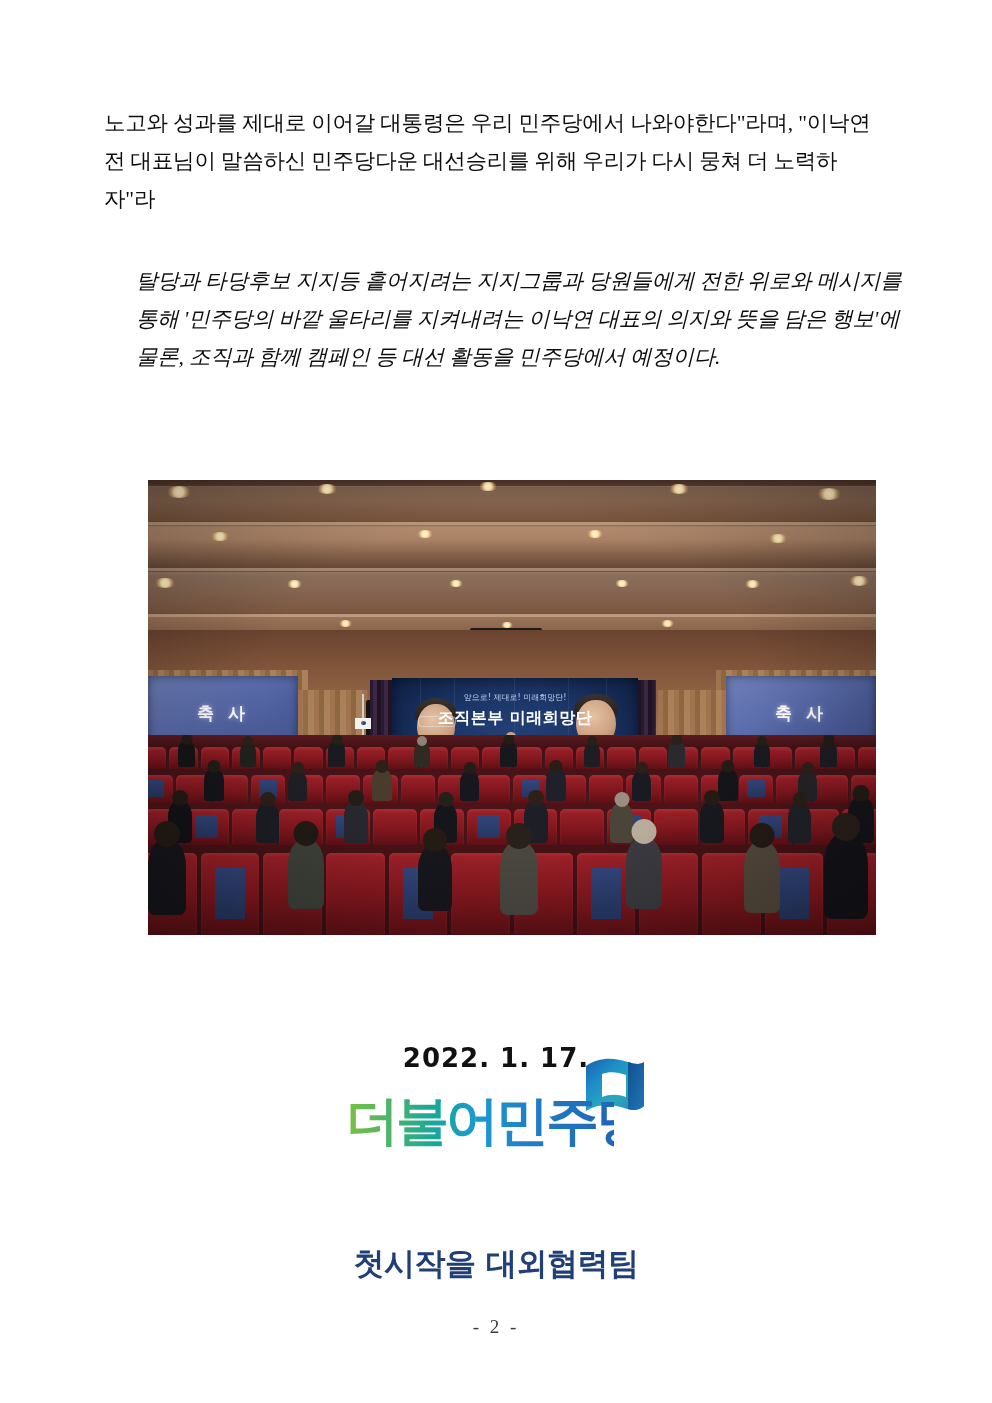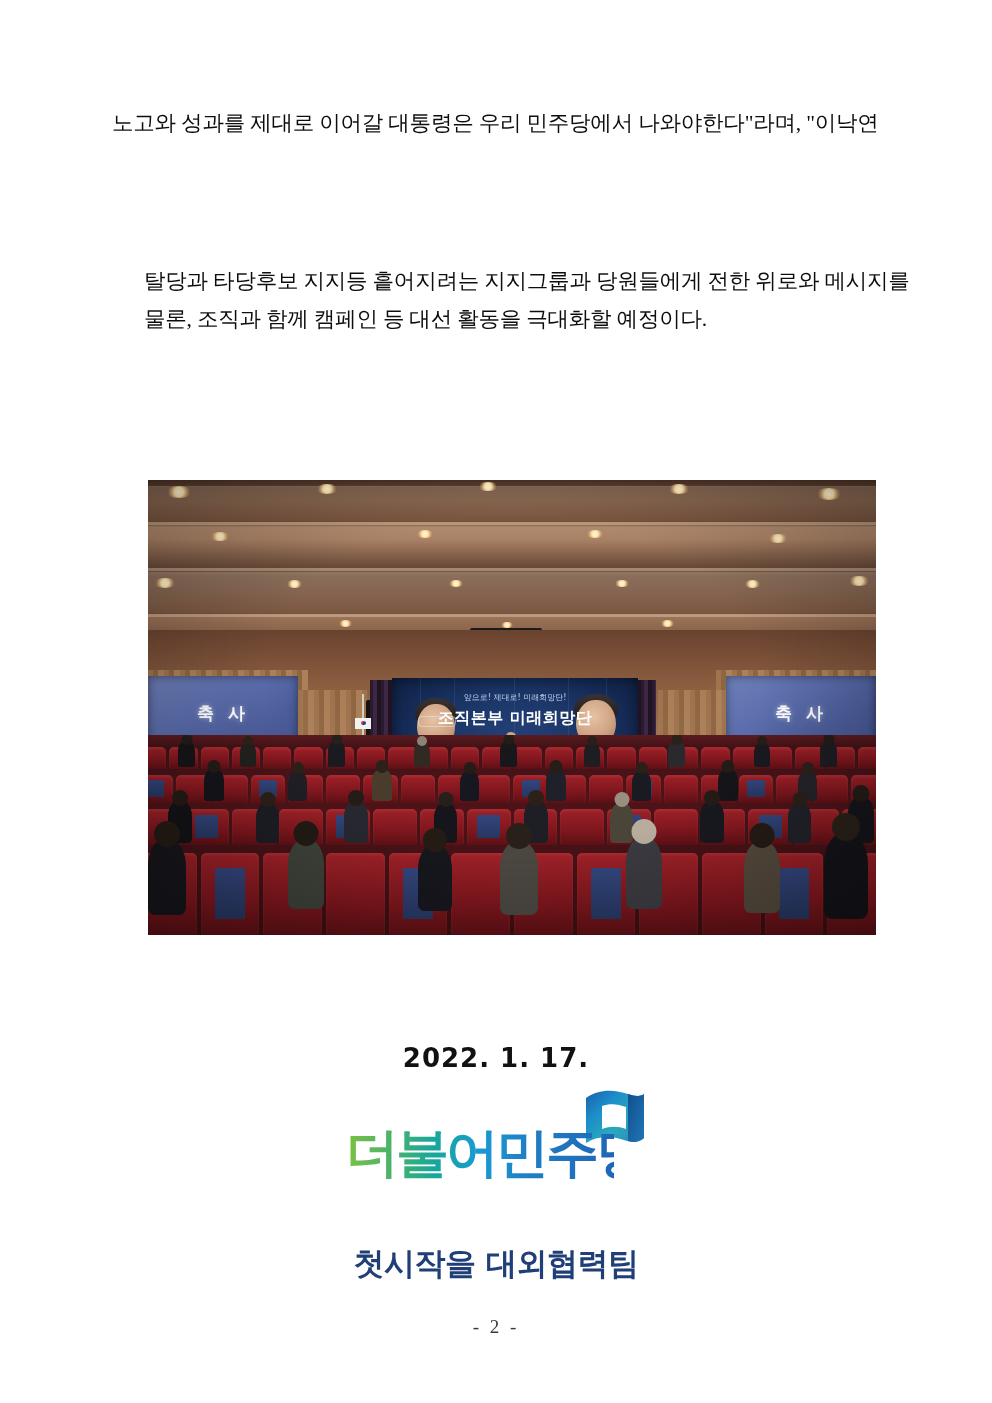--- a/index.html
+++ b/index.html
@@ -18,42 +18,42 @@
 
   .page {
     position: absolute;
     inset: 0;
     background: #fff;
   }
 
   
   .para-block {
     position: absolute;
-    left: 112px;
+    left: 104px;
     width: 778px;
   }
   #para-1 { top: 104px; }
   #para-2 { top: 262px; }
 
   .para-line {
     font-size: 21.5px;
     line-height: 38px;
     letter-spacing: -0.2px;
     color: #0d0d0d;
     white-space: nowrap;
     font-family: "Liberation Serif", "DejaVu Serif", serif;
   }
   .para-line.justified {
     display: flex;
     justify-content: space-between;
     white-space: normal;
   }
   .para-line.justified > span { display: inline-block; }
 
-  .indent-1 { padding-left: 32px; }
+  .indent-1 { padding-left: 32px; font-style: italic; }
 
   .bullet-row {
     position: relative;
     padding-left: 32px;
   }
   .bullet-mark {
     position: absolute;
     left: 4px;
     top: 9px;
     width: 13px;
@@ -314,21 +314,21 @@
     font-size: 26px;
     font-weight: bold;
     letter-spacing: 1px;
     color: #111;
     font-family: "DejaVu Sans", "Liberation Sans", sans-serif;
   }
 
   .logo-wrap {
     position: absolute;
     left: 0; right: 0;
-    top: 1088px;
+    top: 1056px;
     height: 96px;
   }
   .logo-inner {
     position: relative;
     width: 300px;
     margin: 0 auto;
     height: 96px;
   }
   .logo-flag {
     position: absolute;
@@ -381,28 +381,34 @@
 </style>
 </head>
 <body>
 
 <div class="page">
 
   <div class="para-block" id="para-1">
     <div class="para-line justified">
       <span>노고와 성과를 제대로 이어갈 대통령은 우리 민주당에서 나와야한다"라며, "이낙연</span>
     </div>
+    <div class="para-line justified">
+      <span>전 대표님이 말씀하신 민주당다운 대선승리를 위해 우리가 다시 뭉쳐 더 노력하자"라</span>
+    </div>
   </div>
 
   <div class="para-block" id="para-2">
     <div class="para-line indent-1">
       <span>탈당과 타당후보 지지등 흩어지려는 지지그룹과 당원들에게 전한 위로와 메시지를</span>
     </div>
     <div class="para-line indent-1">
-      <span>물론, 조직과 함께 캠페인 등 대선 활동을 극대화할 예정이다.</span>
+      <span>통해 '민주당의 바깥 울타리를 지켜내려는 이낙연 대표의 의지와 뜻을 담은 행보'에</span>
+    </div>
+    <div class="para-line indent-1">
+      <span>물론, 조직과 함께 캠페인 등 대선 활동을 민주당에서 예정이다.</span>
     </div>
   </div>
 
   <div class="photo">
 
     <div class="ph-layer ceiling">
       <div class="ceil-band" style="top:6px;height:34px;"></div>
       <div class="ceil-band" style="top:46px;height:40px;"></div>
       <div class="ceil-band" style="top:92px;height:40px;"></div>
       <div class="ceil-beam" style="top:42px;"></div>

